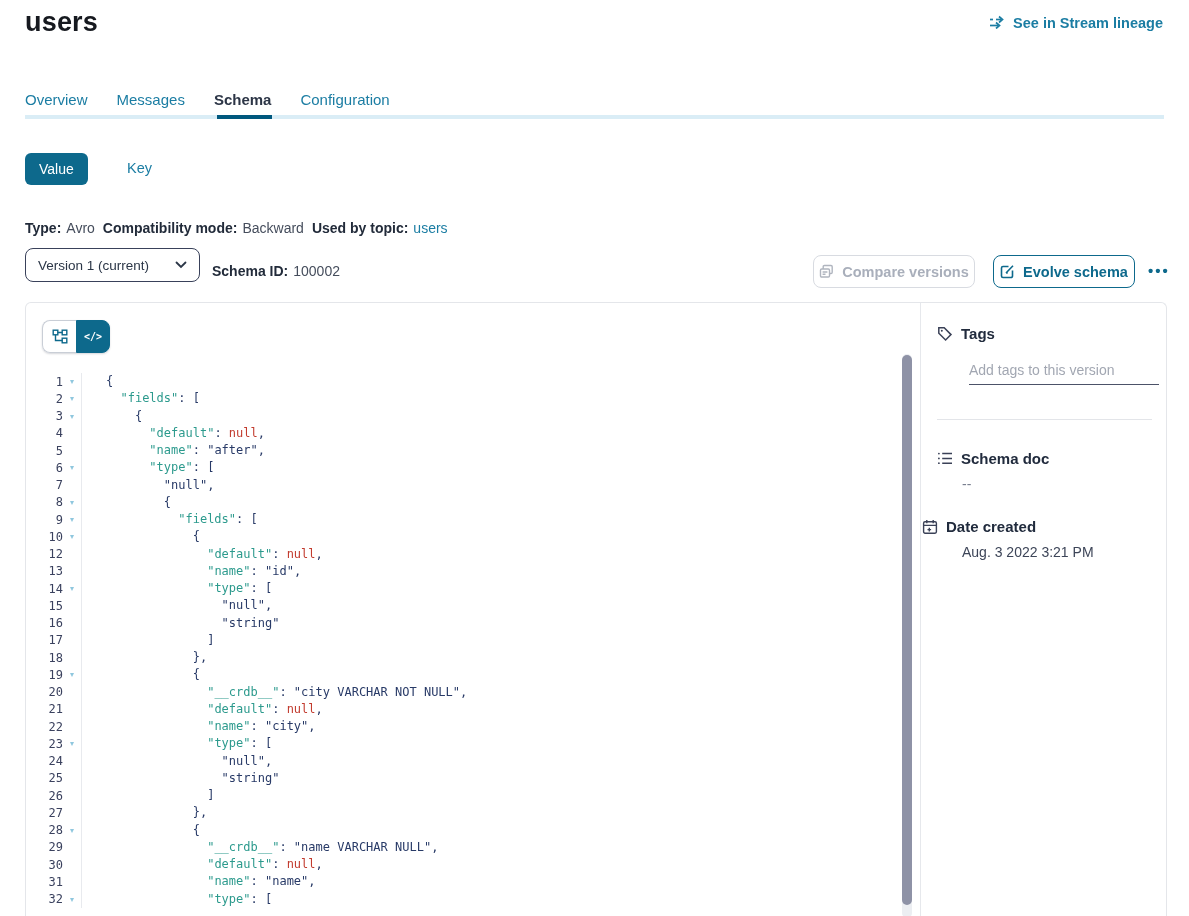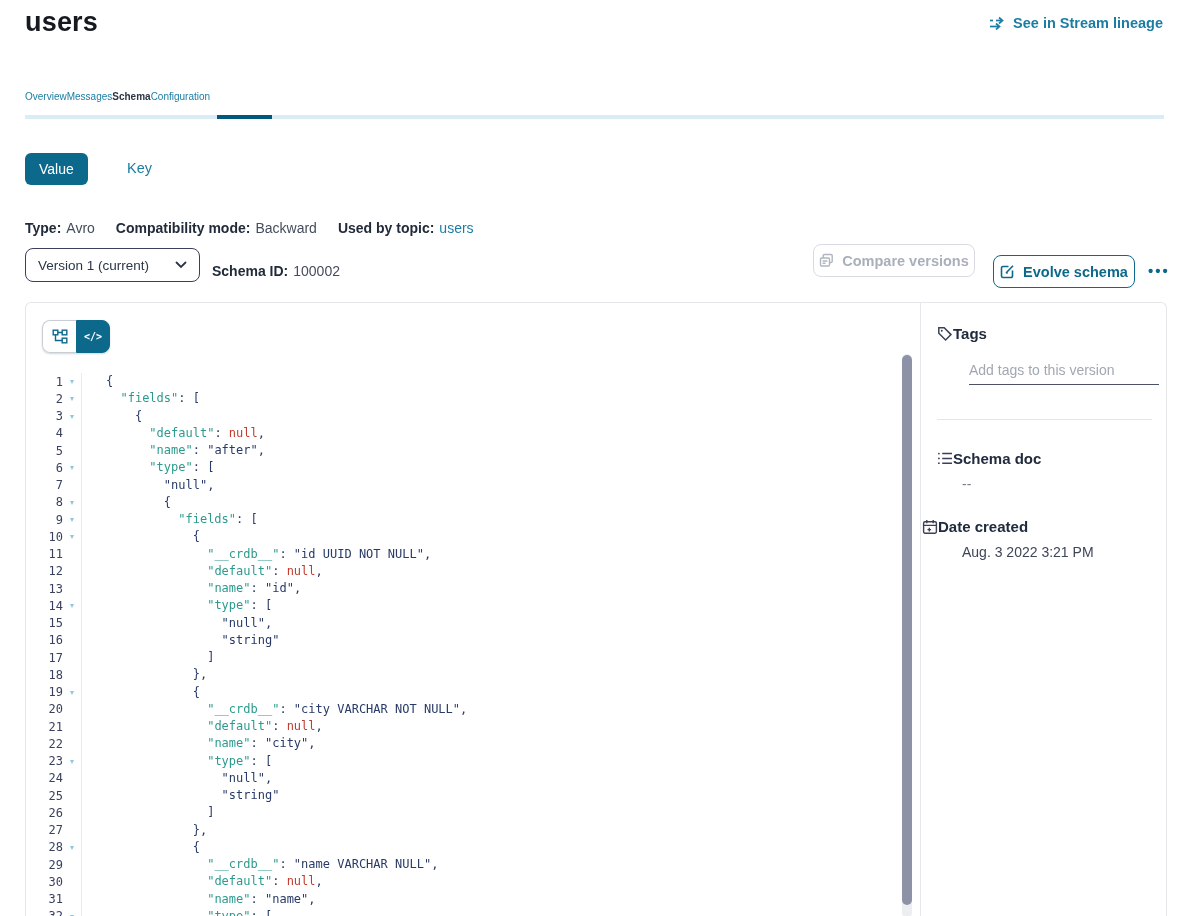--- a/index.html
+++ b/index.html
@@ -1,49 +1,49 @@
 <!DOCTYPE html>
 <html style="--primary: #0d698c; --link: #1b7da3; --tabactive: #00587e; --tabtrack: #daedf6; --code-key: #2c9a8d; --code-str: #283a67; --code-null: #c23b2e;"><head>
 <meta charset="utf-8">
 <style>
   * { margin:0; padding:0; box-sizing:border-box; }
   html,body { width:1189px; height:916px; overflow:hidden; background:#fff;
     font-family:"Liberation Sans", sans-serif; color:#1e2736; }
 
   
   .page-title { position:absolute; left:25px; top:7px; font-size:27px; font-weight:700; color:#16191f; letter-spacing:.2px; }
-  .lineage-link { position:absolute; right:26px; top:15px; display:flex; align-items:center; gap:7px;
+  .lineage-link { position:absolute; right:26px; top:15px; display:flex; gap:7px;
     color:var(--link); font-size:14.5px; font-weight:700; cursor:pointer; }
 
   
-  .tabs { position:absolute; left:25px; top:91px; display:flex; font-size:10px; }
+  .tabs { position:absolute; left:25px; top:91px; display:flex; gap:29px; font-size:15px; }
   .tab { color:var(--link); cursor:pointer; padding-bottom:16px; }
   .tab.active { color:#2c3546; font-weight:700; }
   .tab-track { position:absolute; left:25px; top:115px; width:1139px; height:4px; background:var(--tabtrack); }
   .tab-active-bar { position:absolute; left:192px; top:0; width:55px; height:4px; background:var(--tabactive); }
 
   
   .value-btn { position:absolute; left:25px; top:153px; height:32px; padding:0 14px; background:var(--primary);
     color:#fff; border:none; border-radius:6px; font-size:14px; font-family:inherit; cursor:pointer; }
   .key-btn { position:absolute; left:103px; top:160px; color:var(--link); font-size:14.5px; cursor:pointer; background:none; border:none; font-family:inherit;margin-left:24px; }
 
   
-  .meta-row { position:absolute; left:25px; top:220px; display:flex; gap:21px; font-size:14px; color:#454d5c; }
+  .meta-row { position:absolute; left:25px; top:220px; display:flex; gap:8px; font-size:14px; color:#454d5c; }
   .meta-row .lbl { font-weight:700; color:#222b3a; margin-right:5px; }
   .topic-link { color:var(--link); cursor:pointer; }
 
   
   .version-select { position:absolute; left:25px; top:248px; width:175px; height:34px; border:1.5px solid #39415a;
     border-radius:8px; display:flex; align-items:center; justify-content:space-between; padding:16px 12px;
     font-size:13.5px; color:#2b3647; cursor:pointer; background:#fff; }
   .schema-id { position:absolute; left:212px; top:263px; font-size:14px; color:#454d5c; }
   .schema-id .lbl { font-weight:700; color:#222b3a; margin-right:5px; }
   .btn { display:flex; align-items:center; gap:8px; justify-content:center; background:#fff;
     border-radius:8px; font-size:14.5px; font-weight:700; font-family:inherit; cursor:pointer; }
-  .compare-btn { position:absolute; left:813px; top:244px; width:162px; height:33px; border:1px solid #d8dbe1; color:#a9afbb; }
+  .compare-btn { position:absolute; left:813px; top:255px; width:162px; height:33px; border:1px solid #d8dbe1; color:#a9afbb; }
   .evolve-btn { position:absolute; left:993px; top:255px; width:142px; height:33px; border:1px solid var(--primary); color:var(--primary); }
   .more-btn { position:absolute; left:1142px; top:254px; width:34px; height:33px; border:none; background:none;
     color:var(--primary); font-size:15px; font-weight:700; letter-spacing:2px; cursor:pointer; }
 
   
   .panel { position:absolute; left:25px; top:302px; width:1142px; height:615px;
     border:1px solid #e4e6ea; border-bottom:none; border-radius:6px 6px 0 0; background:#fff; overflow:hidden; }
   .panel-divider { position:absolute; left:894px; top:0; bottom:0; width:1px; background:#e6e8ec; }
 
   .view-toggle { position:absolute; left:16px; top:17px; display:flex; border-radius:8px;
@@ -62,21 +62,21 @@
   .tok-p { color:var(--code-str); }
   .tok-k { color:var(--code-key); }
   .tok-s { color:var(--code-str); }
   .tok-u { color:var(--code-null); }
 
   .scrollbar-track { position:absolute; left:876px; top:51px; width:10px; height:564px; background:#eceef2; border-radius:5px; }
   .scrollbar-thumb { position:absolute; left:0; top:1px; width:10px; height:550px; background:#8e92a6; border-radius:5px; cursor:grab; }
 
   
   .sidebar { position:absolute; left:895px; top:0; width:247px; height:100%; }
-  .side-head { position:absolute; display:flex; align-items:center; font-size:15px; font-weight:700; color:#212b3d; }
+  .side-head { position:absolute; display:flex; align-items:center; gap:8px; font-size:15px; font-weight:700; color:#212b3d; }
   .tags-head { left:16px; top:22px; }
   .tags-input { position:absolute; left:41px; top:52px; width:190px; height:30px; border:none;
     border-bottom:1.5px solid #4c5268; font-size:14px; font-family:inherit; color:#2c3546; background:transparent; outline:none;margin-left:7px; }
   .tags-input::placeholder { color:#a2a7b2; }
   .side-divider { position:absolute; left:16px; top:116px; width:215px; height:1px; background:#e3e5e9; }
   .doc-head { left:16px; top:147px; }
   .doc-value { position:absolute; left:41px; top:173px; font-size:14px; color:#7a8090; }
   .date-head { left:1px; top:215px; }
   .date-value { position:absolute; left:41px; top:241px; font-size:14px; color:#3d4558; }
 
@@ -225,25 +225,20 @@
         <span class="ln">9</span>
         <span class="fold">▾</span>
         <span class="code">          <span class="tok-k">"fields"</span><span class="tok-p">: [</span></span>
       </div>
       <div class="code-line">
         <span class="ln">10</span>
         <span class="fold">▾</span>
         <span class="code">            <span class="tok-p">{</span></span>
       </div>
       <div class="code-line">
-        <span class="ln">11</span>
-        <span class="fold"></span>
-        <span class="code">              <span class="tok-k">"__crdb__"</span><span class="tok-p">: </span><span class="tok-s">"id UUID NOT NULL"</span><span class="tok-p">,</span></span>
-      </div>
-      <div class="code-line">
         <span class="ln">12</span>
         <span class="fold"></span>
         <span class="code">              <span class="tok-k">"default"</span><span class="tok-p">: </span><span class="tok-u">null</span><span class="tok-p">,</span></span>
       </div>
       <div class="code-line">
         <span class="ln">13</span>
         <span class="fold"></span>
         <span class="code">              <span class="tok-k">"name"</span><span class="tok-p">: </span><span class="tok-s">"id"</span><span class="tok-p">,</span></span>
       </div>
       <div class="code-line">

